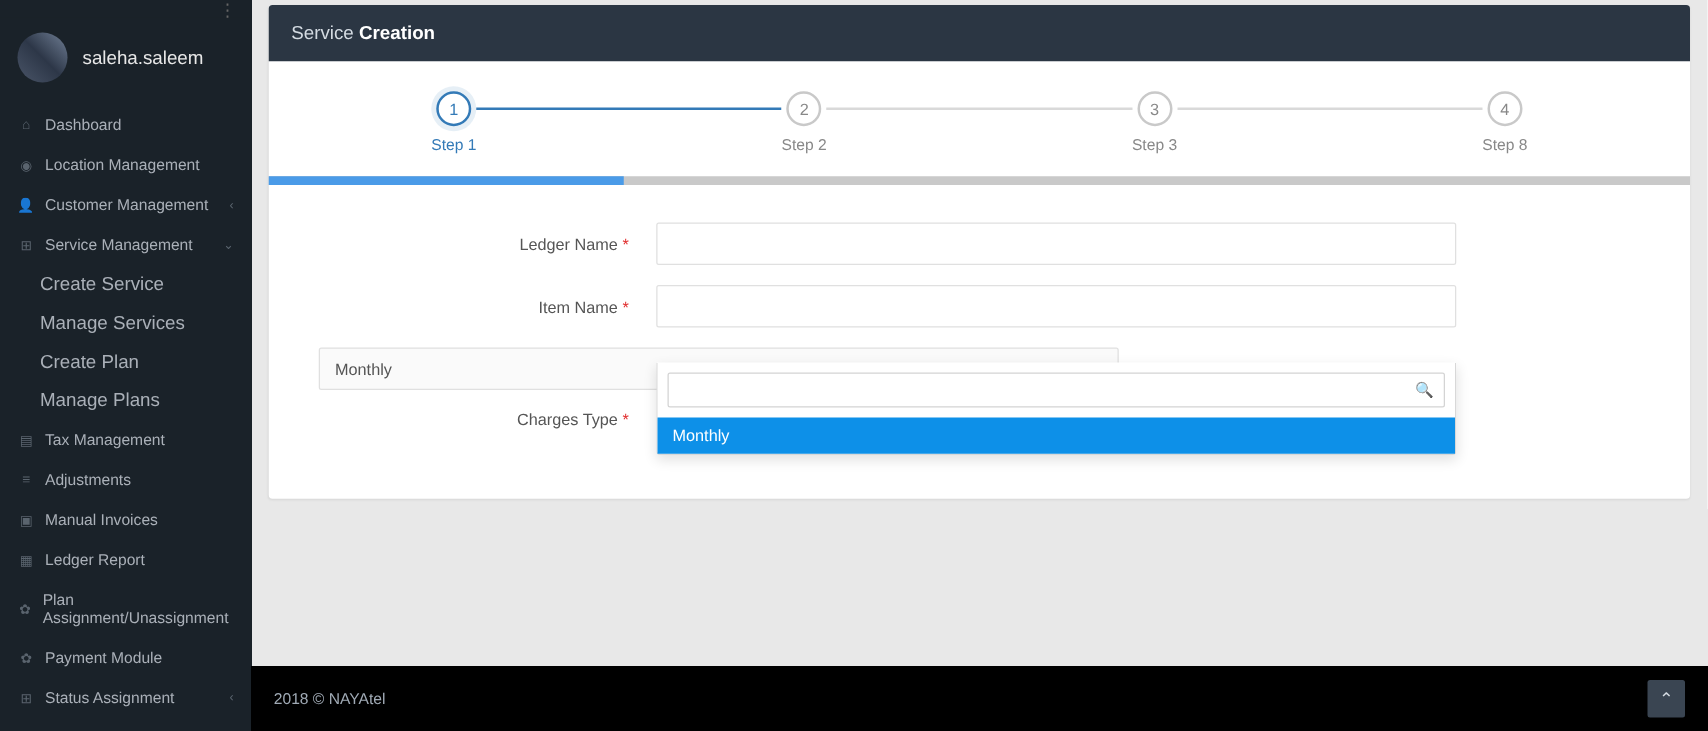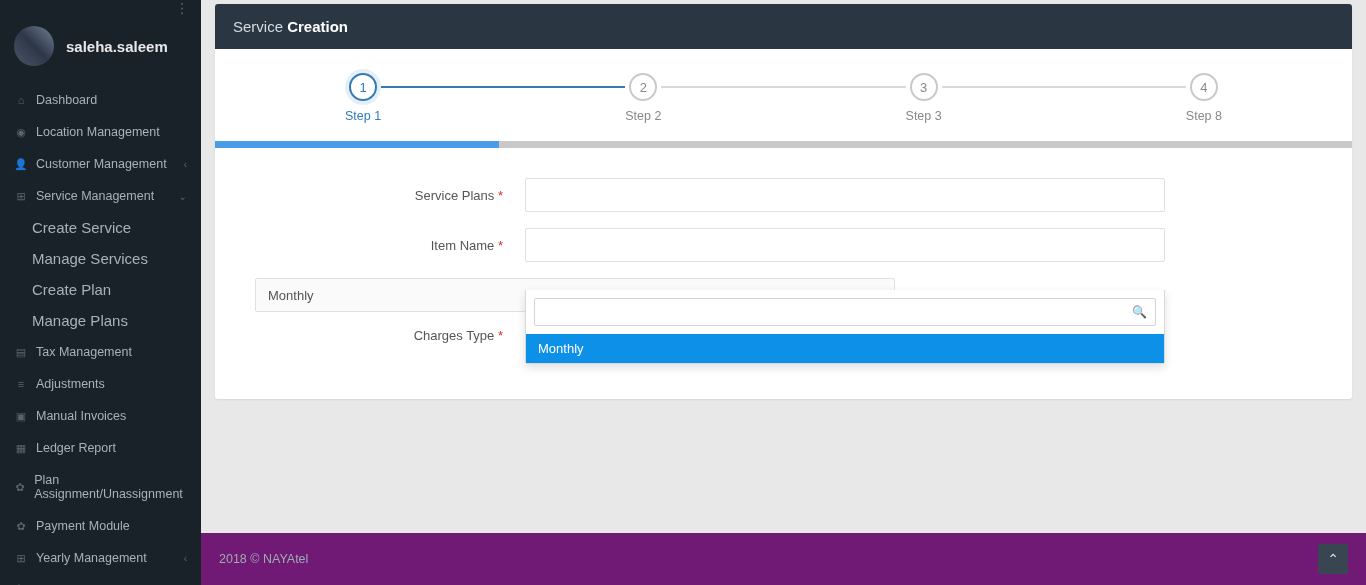--- a/index.html
+++ b/index.html
@@ -1,21 +1,21 @@
 <!DOCTYPE html>
 <html><head>
 <meta charset="utf-8">
 <style>
 * { margin: 0; padding: 0; box-sizing: border-box; font-family: -apple-system, BlinkMacSystemFont, "Segoe UI", Arial, sans-serif; }
 body { background: #e8e8e8; font-size: 13px; color: #555; }
 
 .sidebar { position: fixed; left: 0; top: 0; width: 201px; height: 100%; background: #1a2229; overflow-y: auto; }
 .sidebar-top { height: 14px; background: #1a2229; text-align: right; padding-right: 12px; }
 .sidebar-top span { color: #666; font-size: 14px; }
-.profile { padding: 12px 14px 18px; display: flex; align-items: center; font-weight: bold; }
+.profile { padding: 12px 14px 18px; display: flex; align-items: center; }
 .avatar { width: 40px; height: 40px; border-radius: 50%; background: linear-gradient(45deg,#4a5568,#2d3748,#718096); display:inline-block; margin-right:12px; }
 .username { color: #e8e8e8; font-size: 15px; }
 
 .nav-item { display: flex; align-items: center; padding: 9px 14px; color: #aab0b8; cursor: pointer; font-size: 12.5px; }
 .nav-item .ico { width: 14px; margin-right: 8px; color: #5a646e; font-size: 11px; display:inline-block; text-align:center; }
 .nav-item .chev { margin-left: auto; color: #5a646e; font-size: 10px; }
 .sub-item { display:block; padding: 7px 14px 7px 32px; color: #aab0b8; cursor:pointer; font-size:15px; }
 .logout { padding: 9px 14px; color: #6a7580; font-size:12.5px; cursor:pointer; display:flex; align-items:center; }
 .logout .ico { margin-right:6px; }
 
@@ -45,21 +45,21 @@
 .select2-box { height:34px; border:1px solid #e0e0e0; border-radius:2px; padding:0 12px; display:flex; align-items:center; justify-content:space-between; background:#fafafa; cursor:pointer; font-size:13px; color:#555; }
 .select2-arrow { font-size:10px; color:#666; }
 
 .dropdown { position:absolute; left: 310px; right: 40px; max-width: 640px; background:#fff; border:1px solid #d8d8d8; border-top:none; border-radius: 0 0 3px 3px; box-shadow:0 4px 10px rgba(0,0,0,0.12); z-index:50; }
 .dropdown-search { border:1px solid #d4d4d4; margin:8px; height:28px; display:flex; align-items:center; padding:0 8px; border-radius:2px; }
 .dropdown-search input { flex:1; border:none; outline:none; font-size:13px; }
 .dropdown-search .srch { color:#aaa; font-size:12px; }
 .dropdown-option { padding:7px 12px; font-size:13px; color:#555; cursor:pointer; }
 .dropdown-option.selected { background:#0d90e8; color:#fff; }
 
-.footer { position:fixed; bottom:0; left:201px; right:0; background:#701a75; color:#a0aab5; padding:11px 18px; font-size:12.5px; display:flex; justify-content:space-between; align-items:center; }
+.footer { position:fixed; bottom:0; left:201px; right:0; background:#000000; color:#a0aab5; padding:11px 18px; font-size:12.5px; display:flex; justify-content:space-between; align-items:center; }
 .footer .scroll-top { width:30px; height:30px; background:#3a4552; display:flex; align-items:center; justify-content:center; color:#d4dbe2; border-radius:2px; cursor:pointer; font-size:14px; }
 </style>
 </head>
 <body>
 
 <div class="sidebar">
   <div class="sidebar-top"><span>⋮</span></div>
   <div class="profile">
     <span class="avatar"></span>
     <span class="username">saleha.saleem</span>
@@ -107,21 +107,21 @@
   <div class="nav-item">
     <span class="ico">✿</span>
     <span>Plan Assignment/Unassignment</span>
   </div>
   <div class="nav-item">
     <span class="ico">✿</span>
     <span>Payment Module</span>
   </div>
   <div class="nav-item">
     <span class="ico">⊞</span>
-    <span>Yearly Management</span>
+    <span>Status Assignment</span>
     <span class="chev">‹</span>
   </div>
   <div class="logout">
     <span class="ico">⏻</span>
     <span>Log Out</span>
   </div>
 </div>
 
 <div class="main">
   <div class="panel">
@@ -151,21 +151,21 @@
           <div class="step-label">Step 8</div>
         </div>
       </div>
 
       <div class="progress-bar">
         <div class="progress-fill"></div>
       </div>
 
       <div class="form-row">
         <div class="form-label">
-          <span>Service Plans </span><span class="req">*</span>
+          <span>Ledger Name </span><span class="req">*</span>
         </div>
         <input class="form-control" value="" style="">
       </div>
 
       <div class="form-row">
         <div class="form-label">
           <span>Item Name </span><span class="req">*</span>
         </div>
         <input class="form-control" value="" style="">
       </div>

